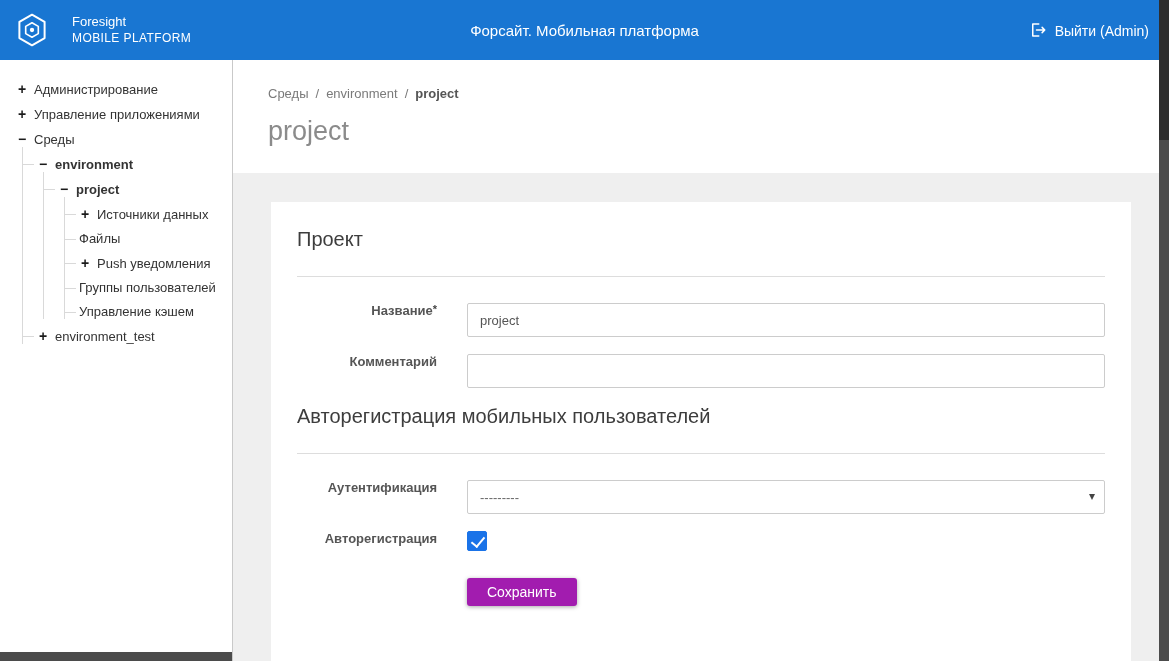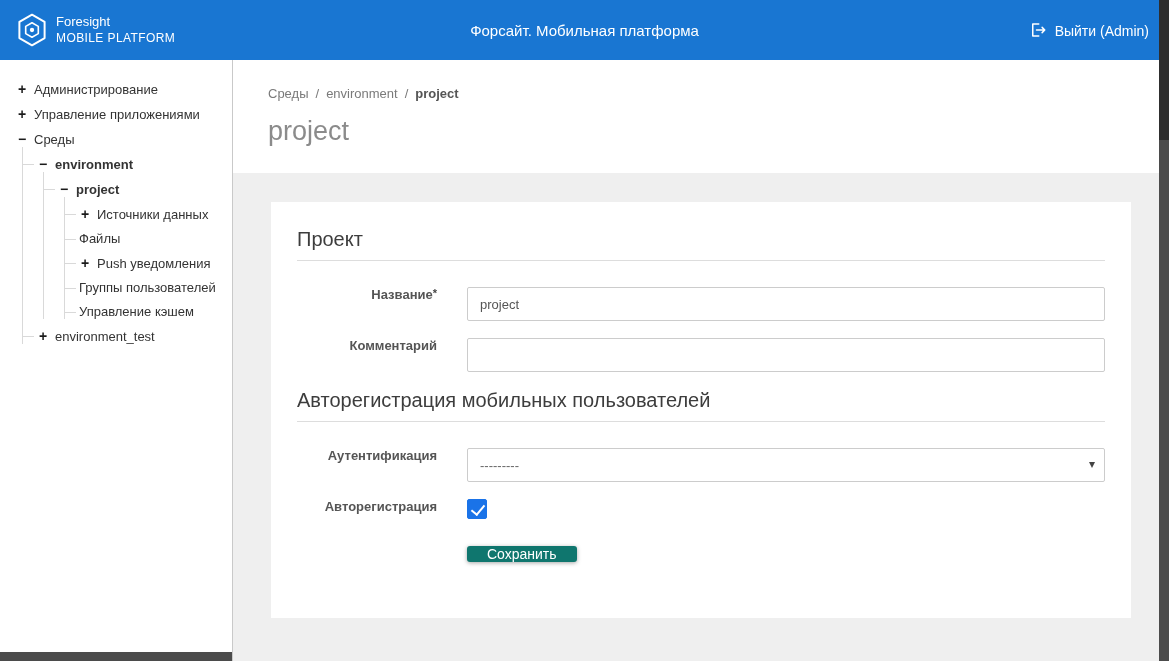--- a/index.html
+++ b/index.html
@@ -2,21 +2,21 @@
 <html><head>
 <meta charset="utf-8">
 <style>
   * { box-sizing: border-box; }
   html,body { margin:0; padding:0; }
   body { font-family:"Liberation Sans", sans-serif; background:#fff; }
   .app { width:1169px; height:661px; position:relative; overflow:hidden; background:#fff; }
 
   
   .topbar { height:60px; background:#1976d2; color:#fff; display:flex; align-items:center; padding:0 20px 0 14px; position:relative; }
-  .brand { display:flex; align-items:center; gap:6px; cursor:pointer; }
+  .brand { display:flex; align-items:center; gap:22px; cursor:pointer; }
   .brand-text { display:flex; flex-direction:column; line-height:1.25; }
   .brand-top { font-size:13px; font-weight:400; }
   .brand-bottom { font-size:12px; font-weight:normal; letter-spacing:.4px; }
   .topbar-title { position:absolute; left:0; right:0; text-align:center; font-size:15px; pointer-events:none; }
   .logout { margin-left:auto; display:flex; align-items:flex-end; gap:8px; font-size:14px; cursor:pointer; z-index:2; }
 
   
   .layout { display:flex; height:601px; }
   .sidebar { width:233px; min-width:233px; border-right:1px solid #c9c9c9; background:#fff; position:relative; overflow:hidden; }
 
@@ -36,39 +36,39 @@
   .main { flex:1; display:flex; flex-direction:column; background:#fff; overflow:hidden; }
   .main-top { padding:26px 0 0 35px; background:#fff; }
   .breadcrumb { font-size:13px; color:#7a7a7a; display:flex; gap:7px; align-items:center; }
   .crumb { cursor:pointer; }
   .crumb-last { color:#555; font-weight:bold; cursor:default; }
   .page-title { font-size:27px; font-weight:400; color:#8b8b8b; margin:15px 0 26px 0; }
   .content { flex:1; background:#efefef; overflow:hidden; }
 
   
   .card { background:#fff; margin:29px 38px 0 38px; padding:12px 26px 38px 26px; }
-  .section-title { font-size:20px; font-weight:400; color:#3d3d3d; border-bottom:1px solid #ddd; padding-bottom:9px; margin:14px 0 26px 0; }
+  .section-title { font-size:20px; font-weight:400; color:#3d3d3d; border-bottom:1px solid #ddd; padding-bottom:25px; margin:14px 0 26px 0; }
   .form-row { display:flex; align-items:flex-start; margin-bottom:17px; }
   .form-label { flex:0 0 140px; text-align:right; font-size:13px; font-weight:bold; color:#555; margin-right:30px; }
   .req { font-size:11px; vertical-align:top; color:#444; }
   .form-field { flex:1; min-width:0; }
   .text-input { width:100%; height:34px; border:1px solid #ccc; border-radius:2px; padding:0 12px; font-size:13px; color:#555; font-family:"Liberation Sans", sans-serif; outline:none; background:#fff; }
 
   .checkbox { appearance:none; -webkit-appearance:none; width:20px; height:20px; background:#1a73e8; border:1px solid #1a73e8; border-radius:2px; position:relative; cursor:pointer; margin:0; }
   .checkbox::after { content:""; position:absolute; left:6px; top:2px; width:6px; height:11px; border:solid #fff; border-width:0 2px 2px 0; transform:rotate(40deg); }
 
   .select-wrap { position:relative; }
   .dd { width:100%; height:34px; border:1px solid #ccc; border-radius:2px; background:#fff; color:#666; font-size:13px; padding:0 26px 0 12px; appearance:none; -webkit-appearance:none; font-family:"Liberation Sans", sans-serif; cursor:pointer; outline:none; }
   .select-wrap::after { content:"▾"; position:absolute; right:10px; top:9px; font-size:12px; color:#444; pointer-events:none; }
 
   .tags-box { width:96%; border:1px solid #9a9a9a; min-height:28px; padding:3px 4px; display:flex; align-items:flex-start; gap:4px; background:#fff; cursor:text; }
   .tag { display:inline-flex; align-items:center; gap:7px; background:#e4e4e4; border:1px solid #aaa; border-radius:3px; padding:2px 5px 2px 8px; font-size:13px; color:#333; }
   .tag-x { font-size:12px; font-weight:bold; color:#555; background:#d2d2d2; border-radius:2px; padding:0 4px; cursor:pointer; line-height:15px; }
 
-  .save-btn { background:#0f766e; color:#fff; border:none; border-radius:3px; padding:0 20px; font-size:14px; font-family:"Liberation Sans", sans-serif; cursor:pointer; box-shadow:0 1px 4px rgba(0,0,0,.35); margin-top:6px; }
+  .save-btn { background:#a21caf; color:#fff; border:none; border-radius:3px; padding:6px 20px; font-size:14px; font-family:"Liberation Sans", sans-serif; cursor:pointer; box-shadow:0 1px 4px rgba(0,0,0,.35); margin-top:6px; }
 
   
   .v-scroll { position:absolute; top:0; right:0; width:10px; height:661px; background:#4b4b4b; z-index:20; cursor:pointer; }
   .v-thumb { position:absolute; top:0; left:0; width:10px; height:140px; background:#2e2e2e; }
   .h-scroll { position:absolute; left:0; bottom:0; width:233px; height:9px; background:#4b4b4b; z-index:20; cursor:pointer; }
 </style>
 </head>
 <body>
 
 <div class="app">

